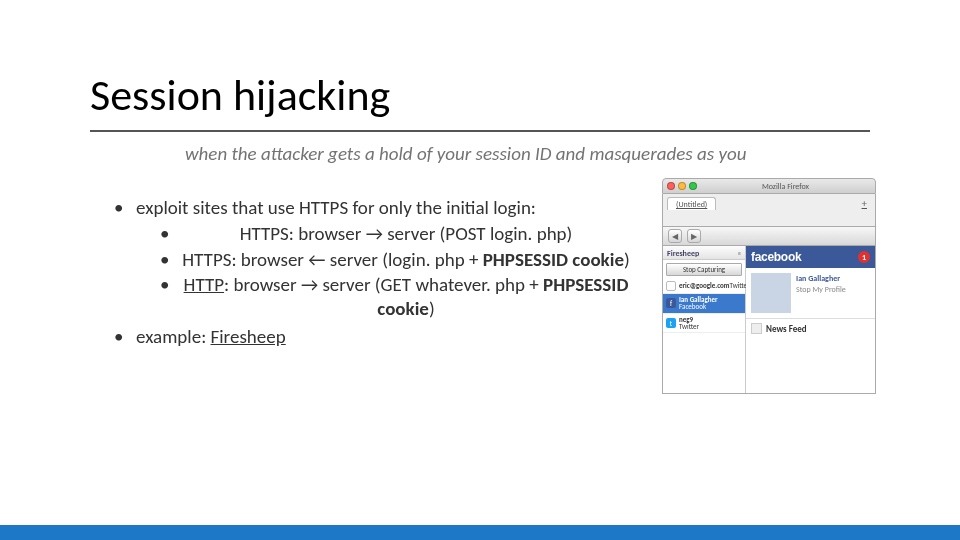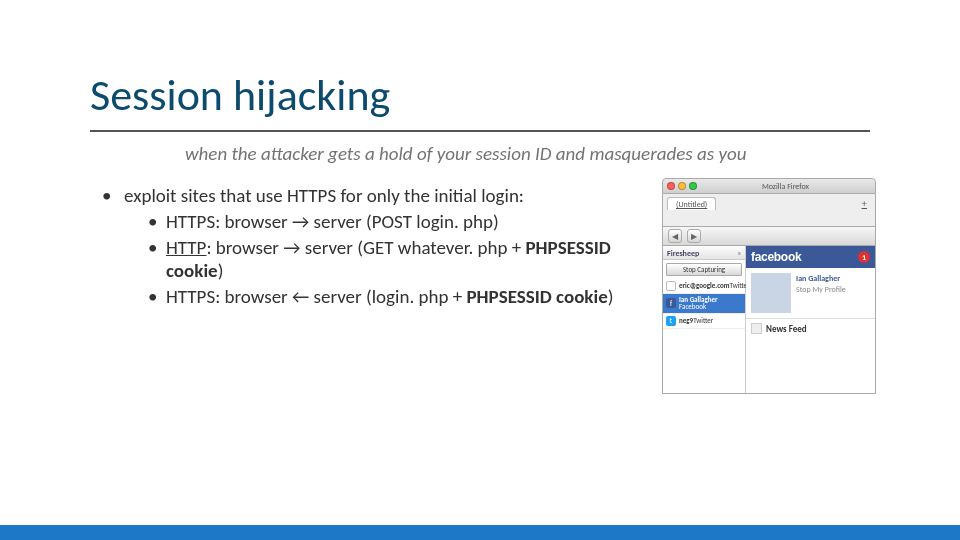--- a/index.html
+++ b/index.html
@@ -1,25 +1,25 @@
 <!DOCTYPE html>
 <html><head>
 <meta charset="utf-8">
 <style>
   * { box-sizing: border-box; }
   html, body { margin: 0; padding: 0; width: 960px; height: 540px; background: #fff; font-family: "Calibri", "Segoe UI", sans-serif; color: #333; }
   .slide { position: relative; width: 960px; height: 540px; }
-  .title { position: absolute; left: 90px; top: 68px; font-size: 44px; font-weight: 400; color: #0c4a6e; }
+  .title { position: absolute; left: 90px; top: 68px; font-size: 44px; font-weight: 400; color: #000000; }
   .hr { position: absolute; left: 90px; top: 130px; width: 780px; height: 2px; background: #555; }
   .subtitle { position: absolute; left: 185px; top: 142px; font-size: 19px; font-style: italic; color: #737373; }
   .content { position: absolute; left: 90px; top: 180px; width: 560px; font-size: 19px; line-height: 1.25; }
-  ul.outer { list-style: none; padding: 0; margin: 4px; }
+  ul.outer { list-style: none; padding: 0; margin: 16px; }
   ul.outer > li { position: relative; padding-left: 30px; margin-bottom: 4px; }
   ul.outer > li::before { content: "•"; position: absolute; left: 8px; top: 0; }
-  ul.inner { list-style: none; padding: 0; margin: 2px 0 0 0; }
+  ul.inner { list-style: none; padding: 0; margin: 2px 0 0 0; text-align: center; }
   ul.inner > li { position: relative; padding-left: 42px; margin-bottom: 2px; }
   ul.inner > li::before { content: "•"; position: absolute; left: 24px; top: 0; }
   .link { text-decoration: underline; color: #333; }
   .sb { position: absolute; left: 662px; top: 178px; width: 214px; height: 200px; }
   .wtitle { height: 16px; background: linear-gradient(#e9e9e9,#cfcfcf); border: 1px solid #aaa; border-radius: 4px 4px 0 0; display: flex; align-items: center; padding: 0 4px; font-size: 8px; color: #555; }
   .dot { width: 8px; height: 8px; border-radius: 50%; margin-right: 3px; display: inline-block; border: 1px solid rgba(0,0,0,.25); }
   .d-r{background:#fc605c}.d-y{background:#fdbc40}.d-g{background:#34c749}
   .tabbar { height: 16px; background:#eee; border-left:1px solid #aaa; border-right:1px solid #aaa; display:flex; align-items:flex-end; padding:16px 4px; font-size:8px; color:#555;text-decoration:underline;}
   .tab { background:#fff; border:1px solid #bbb; border-bottom:none; border-radius:3px 3px 0 0; padding:1px 8px; }
   .plus { margin-left: auto; font-size:11px; color:#666; padding:0 4px;}
@@ -52,26 +52,29 @@
   <div class="hr"></div>
   <div class="subtitle">when the attacker gets a hold of your session ID and masquerades as you</div>
 
   <div class="content">
     <ul class="outer">
       <li>
         <span>exploit sites that use HTTPS for only the initial login:</span>
         <ul class="inner">
           <li>HTTPS: browser → server (POST login. php)</li>
           <li>
+            <span>HTTPS: browser ← server (login. php + </span><b>PHPSESSID cookie</b><span>)</span>
+          </li>
+          <li>
             <span style="text-decoration:underline">HTTP</span><span>: browser → server (GET whatever. php + </span><b>PHPSESSID cookie</b><span>)</span>
           </li>
-          <li>
-            <span>HTTPS: browser ← server (login. php + </span><b>PHPSESSID cookie</b><span>)</span>
-          </li>
         </ul>
+      </li>
+      <li>
+        <span>example: </span><span class="link">Firesheep</span>
       </li>
     </ul>
   </div>
 
   <div class="sb">
     <div class="wtitle">
       <span class="dot d-r"></span>
       <span class="dot d-y"></span>
       <span class="dot d-g"></span>
       <span style="margin:0 auto">Mozilla Firefox</span>
@@ -100,21 +103,21 @@
         </div>
         <div class="urow sel">
           <span class="ic fb">f</span>
           <span style="display:flex;flex-direction:column;line-height:1.05">
             <b>Ian Gallagher</b>
             <span>Facebook</span>
           </span>
         </div>
         <div class="urow">
           <span class="ic tw">t</span>
-          <span style="display:flex;flex-direction:row;line-height:1.05">
+          <span style="display:flex;flex-direction:column;line-height:1.05">
             <b>neg9</b>
             <span>Twitter</span>
           </span>
         </div>
       </div>
       <div class="main">
         <div class="fbbar">
           <span class="fblogo">facebook</span>
           <span class="badge">1</span>
         </div>

